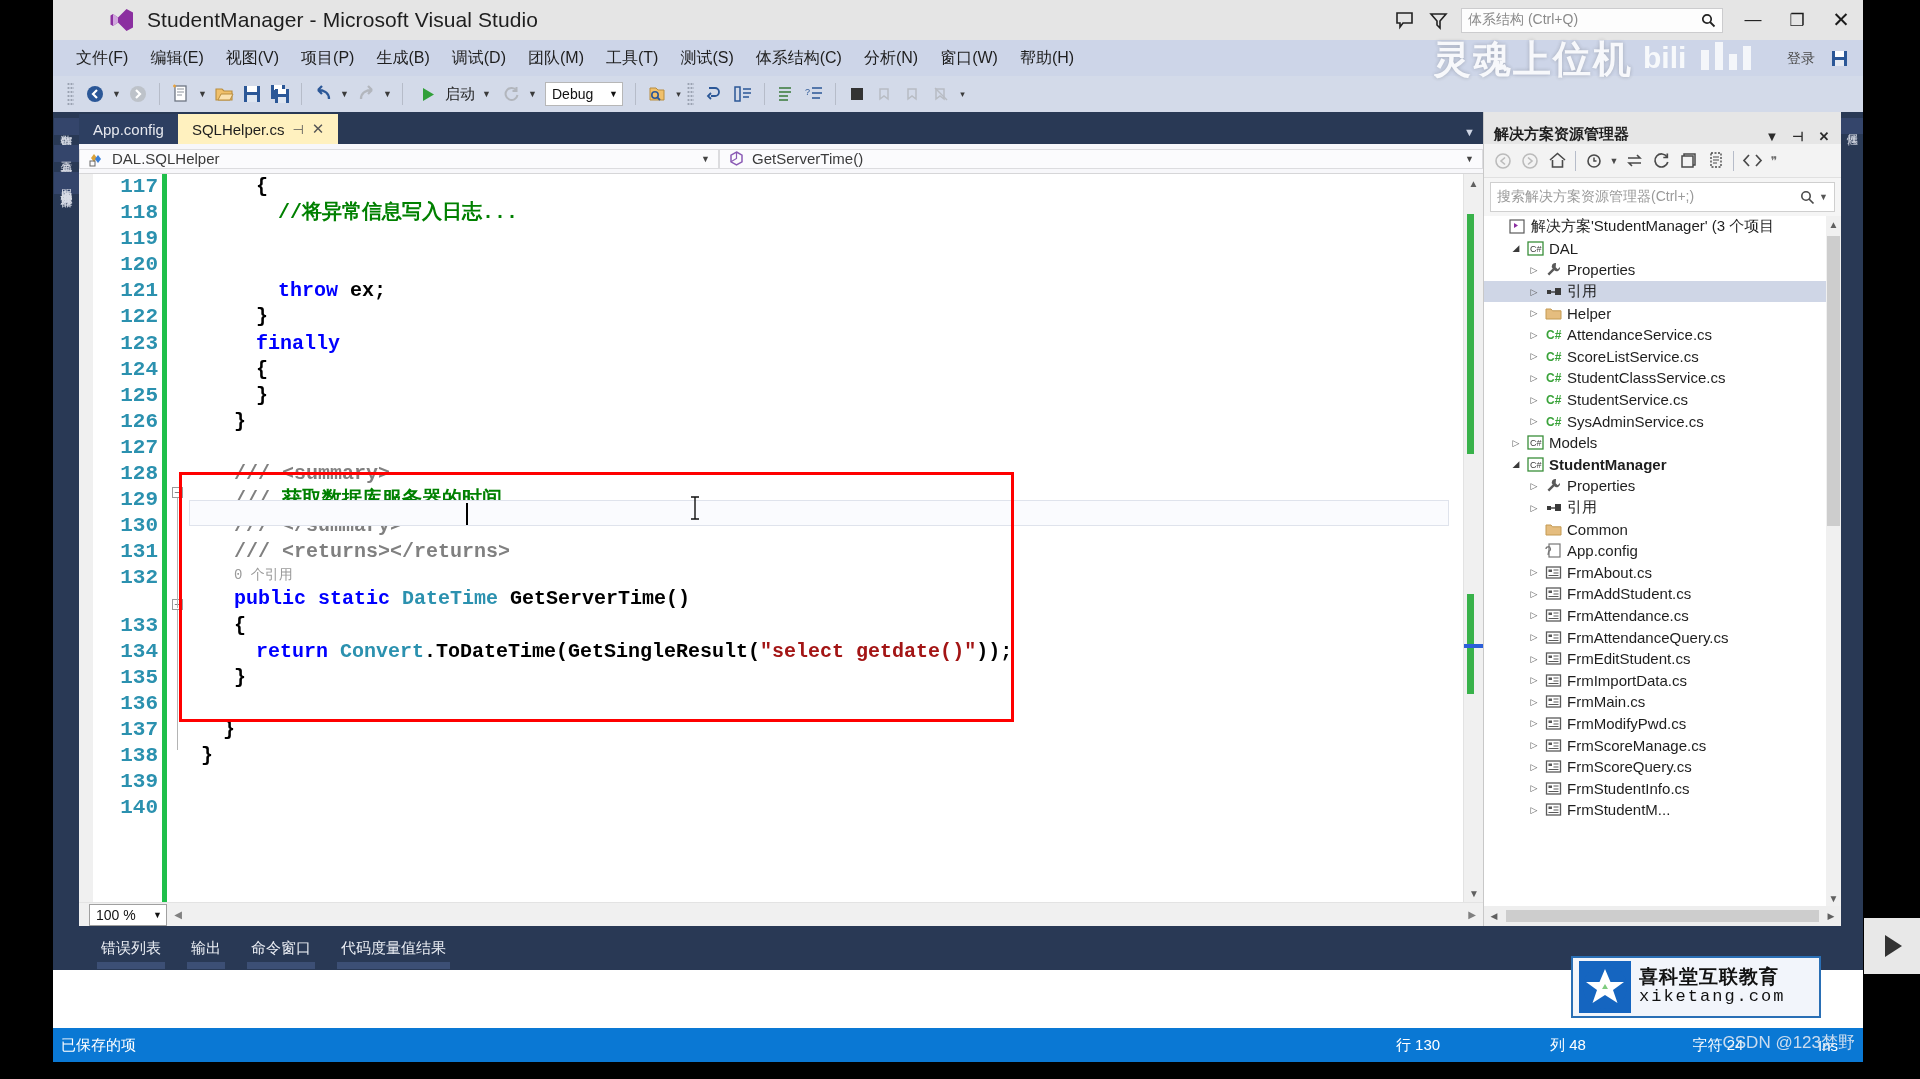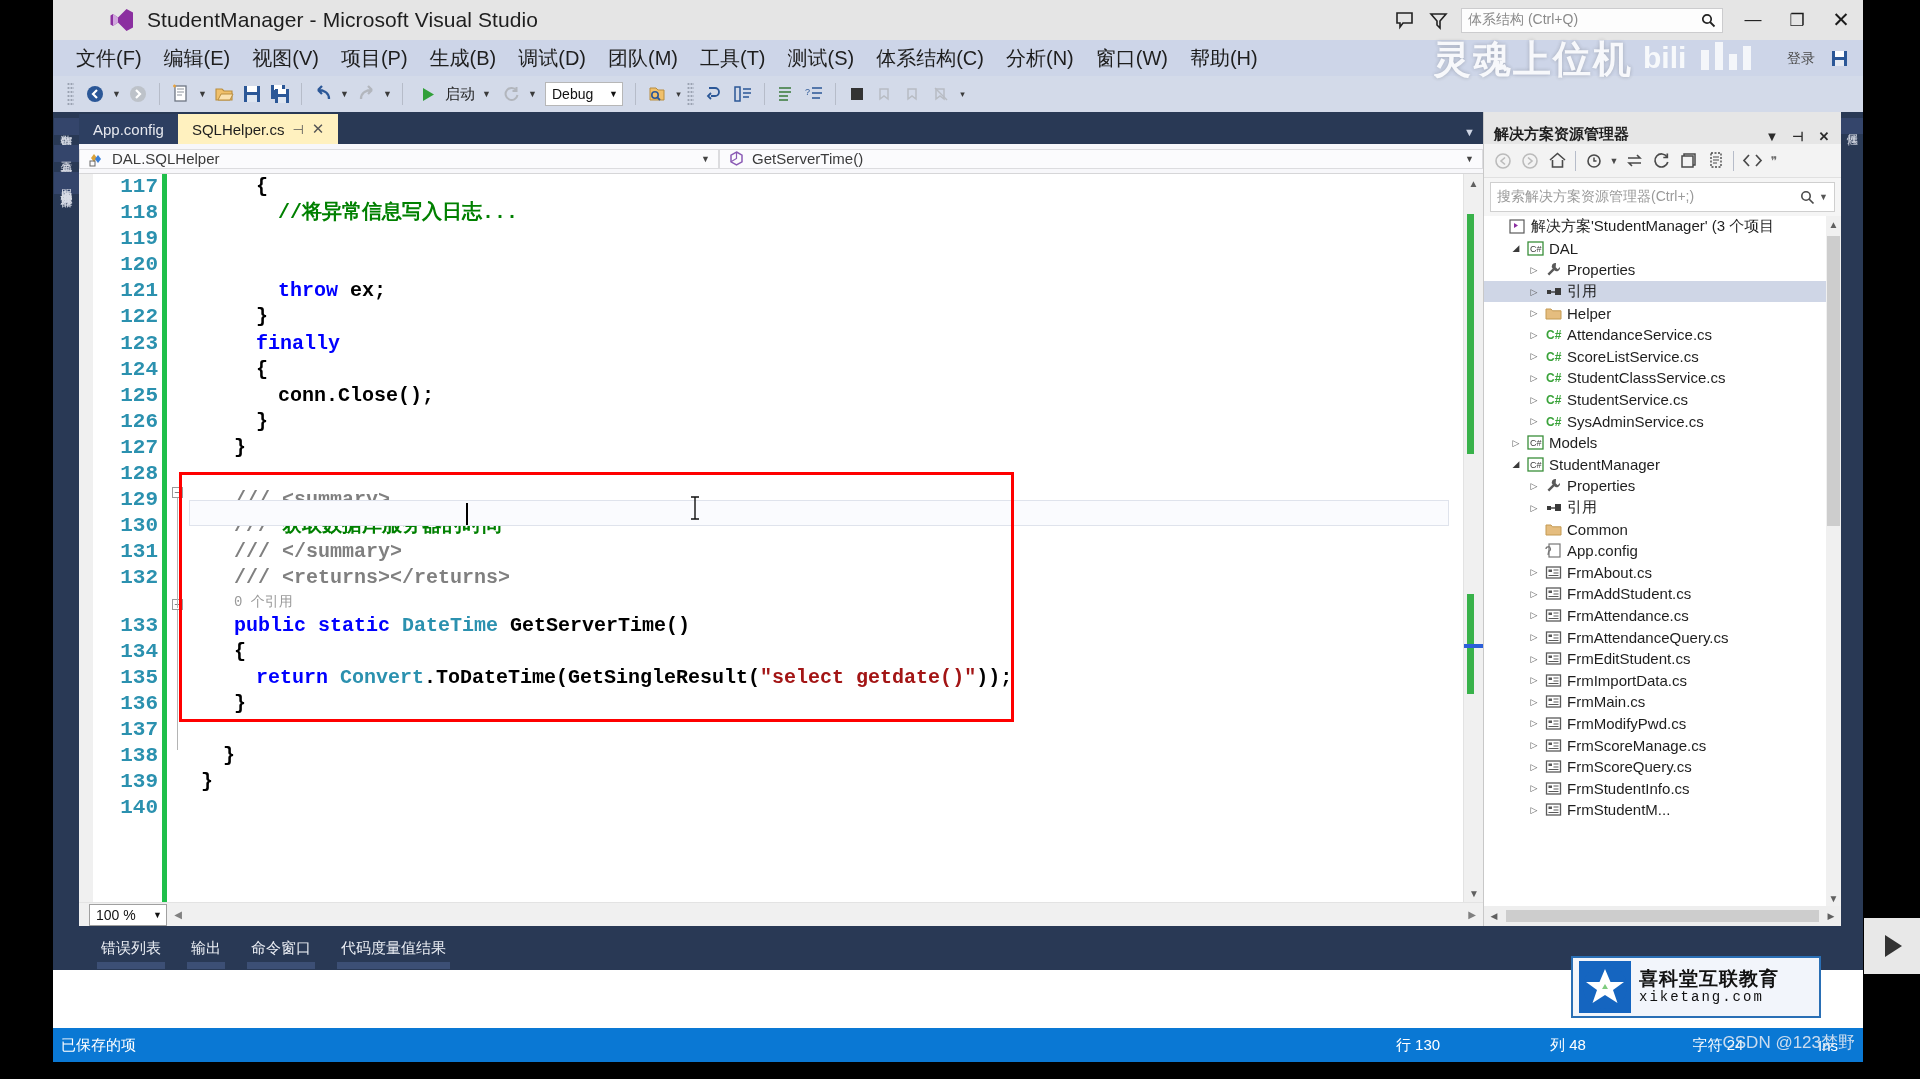--- a/index.html
+++ b/index.html
@@ -46,21 +46,21 @@
   .wbtn{ width:44px;height:40px;display:flex;align-items:center;justify-content:center;
          color:#1b1b1b;font-size:17px;}
   .wbtn.close{ font-size:21px; }
 
   
   #menubar{
     height:36px; background:#cdd5e8; display:flex; align-items:center;
     padding-left:12px; position:relative;
   }
   .menu-item{
-    font-size:20px; color:#1e1e1e; padding:4px 11px; white-space:nowrap;
+    font-size:16px; color:#1e1e1e; padding:4px 11px; white-space:nowrap;
   }
   #soul-watermark{
     position:absolute; right:230px; top:-6px;
     font-size:38px; color:#ffffff; opacity:.85; font-weight:bold;
     text-shadow:0 0 4px rgba(0,0,0,.25);
     letter-spacing:2px; pointer-events:none;
   }
   #bili-watermark{
     position:absolute; right:60px; top:-2px; width:160px;height:42px;
     opacity:.92; pointer-events:none;
@@ -219,21 +219,21 @@
     font-size:15px; color:#1e1e1e;
   }
   .tn{
     height:21.6px; display:flex; align-items:center; white-space:nowrap;
   }
   .tn.sel{ background:#cfd6e6;}
   .tw{ width:16px;text-align:center;font-size:9px;color:#5a5a5a;}
   .tw.down{ color:#3a3a3a;}
   .tico{ width:22px;display:flex;align-items:center;justify-content:center;}
   .tn .lbl{ padding-left:3px;}
-  .tn .lbl.bold{ font-weight:normal;}
+  .tn .lbl.bold{ font-weight:bold;}
   #se-vscroll{
     position:absolute;right:0;top:0;width:15px;height:100%;background:#f0f0f0;
   }
   #se-thumb{position:absolute;left:1px;top:20px;width:13px;height:290px;background:#cdcdcd;}
   #se-hscroll{ height:20px;background:#eeeeee;display:flex;align-items:center;}
   .seh-arrow{width:20px;text-align:center;font-size:9px;color:#606060;}
   #seh-thumb{flex:1;height:12px;background:#cdcdcd;margin:0 2px;}
 
   
   #right-strip{ width:22px; background:#293955; padding-top:6px;
@@ -261,21 +261,21 @@
   
   #xiketang{
     position:absolute; right:42px; bottom:44px; width:250px;height:62px;
     background:#f2f5fb; border:2px solid #2a6fb5;
     display:flex;align-items:center;gap:8px; padding:4px 6px;
   }
   #xk-star{ width:52px;height:52px;background:#1565c0;
             display:flex;align-items:center;justify-content:center;}
   #xk-text{ display:flex;flex-direction:column;line-height:1.1;}
   #xk-cn{ font-size:19px;font-weight:bold;color:#111;letter-spacing:1px;white-space:nowrap;}
-  #xk-en{ font-size:14px;color:#111;font-family:"Liberation Mono",monospace;letter-spacing:2px;}
+  #xk-en{ font-size:17px;color:#111;font-family:"Liberation Mono",monospace;letter-spacing:2px;}
   #csdn-wm{
     position:absolute; right:8px; bottom:8px; font-size:17px; color:#dfe7f2;
     opacity:.9; white-space:nowrap;
   }
   #play-badge{
     position:absolute; right:0px; top:918px; width:56px;height:56px;
     background:#e8e8e8; display:flex;align-items:center;justify-content:center;
   }
   #play-badge .tri{
     width:0;height:0;border-left:17px solid #333;
@@ -590,21 +590,20 @@
           <div id="current-line-hl" style="top:326px;"></div>
           <div id="code-lines">
               <div class="cl" style="padding-left: 67px;"><span class="pl">{</span></div>
               <div class="cl" style="padding-left: 89px;"><span class="cmt">//将异常信息写入日志...</span></div>
               <div class="cl" style="padding-left: 12px;"></div>
               <div class="cl" style="padding-left: 12px;"></div>
               <div class="cl" style="padding-left: 89px;"><span class="kw">throw </span><span class="pl">ex;</span></div>
               <div class="cl" style="padding-left: 67px;"><span class="pl">}</span></div>
               <div class="cl" style="padding-left: 67px;"><span class="kw">finally</span></div>
               <div class="cl" style="padding-left: 67px;"><span class="pl">{</span></div>
-              <div class="cl" style="padding-left: 89px;"><span class="pl">conn.Close();</span></div>
               <div class="cl" style="padding-left: 67px;"><span class="pl">}</span></div>
               <div class="cl" style="padding-left: 45px;"><span class="pl">}</span></div>
               <div class="cl" style="padding-left: 12px;"></div>
               <div class="cl" style="padding-left: 45px;"><span class="xdoc">/// &lt;summary&gt;</span></div>
               <div class="cl" style="padding-left: 45px;"><span class="xdoc">/// </span><span class="cmt">获取数据库服务器的时间</span></div>
               <div class="cl" style="padding-left: 45px;"><span class="xdoc">/// &lt;/summary&gt;</span></div>
               <div class="cl" style="padding-left: 45px;"><span class="xdoc">/// &lt;returns&gt;&lt;/returns&gt;</span></div>
               <div class="cl small" style="padding-left: 45px;">0 个引用</div>
               <div class="cl" style="padding-left: 45px;"><span class="kw">public static </span><span class="typ">DateTime </span><span class="pl">GetServerTime()</span></div>
               <div class="cl" style="padding-left: 45px;"><span class="pl">{</span></div>

